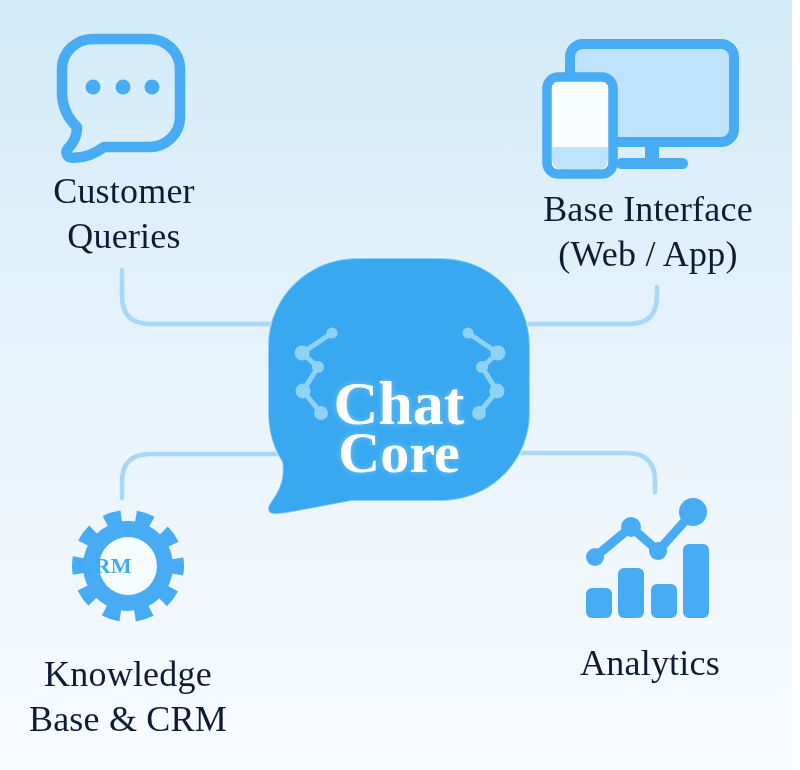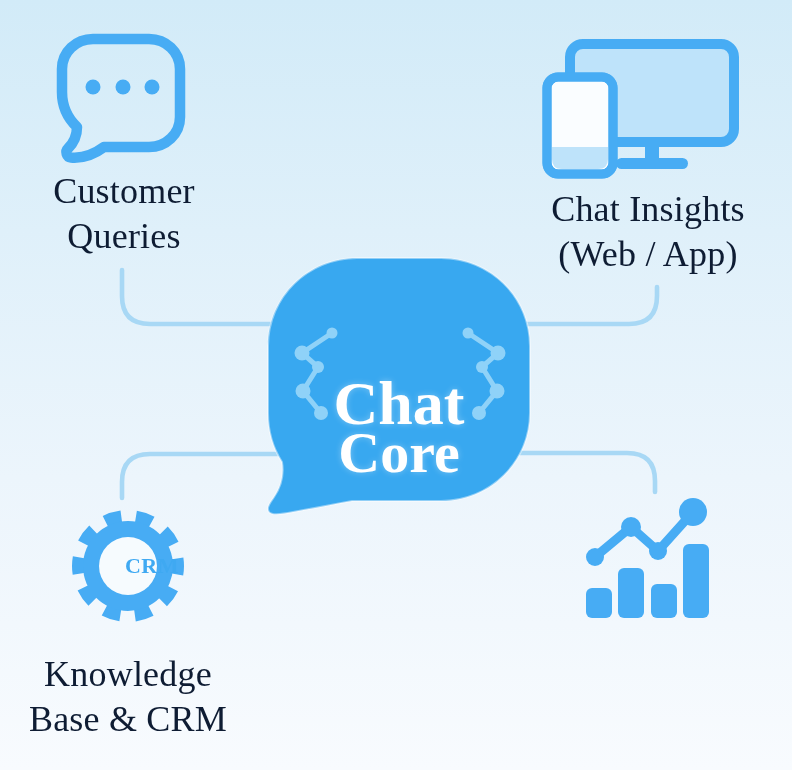--- a/index.html
+++ b/index.html
@@ -12,21 +12,21 @@
   .label{
     position:absolute;text-align:center;color:#0e1c33;
     font-size:36px;font-weight:500;line-height:45px;letter-spacing:.2px;
   }
   .bubble-text{position:absolute;left:268px;width:262px;text-align:center;color:#ffffff;
     text-shadow:0 0 6px rgba(255,255,255,.35);}
   .bt-ai{top:284px;font-size:78px;font-weight:700;line-height:80px;}
   .bt-chat{top:378px;font-size:62px;font-weight:600;line-height:50px;}
   .bt-core{top:428px;font-size:58px;font-weight:600;line-height:50px;}
   .crm-badge{
-    position:absolute;left:78px;top:553px;width:101px;text-align:right;
+    position:absolute;left:78px;top:553px;width:101px;text-align:left;
     color:#3fa9f2;font-size:22px;font-weight:700;letter-spacing:.5px;line-height:26px;
   }
 </style>
 </head>
 <body>
 
 <div class="stage">
 
   <svg class="layer" width="800" height="770" viewBox="0 0 800 770">
 
@@ -110,30 +110,31 @@
       </g>
     </g>
   </svg>
 
   <div class="label" style="left:4px;top:169px;width:240px">
     <div>Customer</div>
     <div>Queries</div>
   </div>
 
   <div class="label" style="left:498px;top:187px;width:300px">
-    <div>Chat Insights</div>
+    <div>Base Interface</div>
     <div>(Web / App)</div>
   </div>
 
   <div class="label" style="left:8px;top:652px;width:240px">
     <div>Knowledge</div>
     <div>Base &amp; CRM</div>
   </div>
 
   <div class="label" style="left:530px;top:641px;width:240px">
+    <div>Analytics</div>
   </div>
 
   <div class="bubble-text bt-chat">Chat</div>
   <div class="bubble-text bt-core">Core</div>
 
   <div class="crm-badge">CRM</div>
 
 </div>
 
 </body></html>

